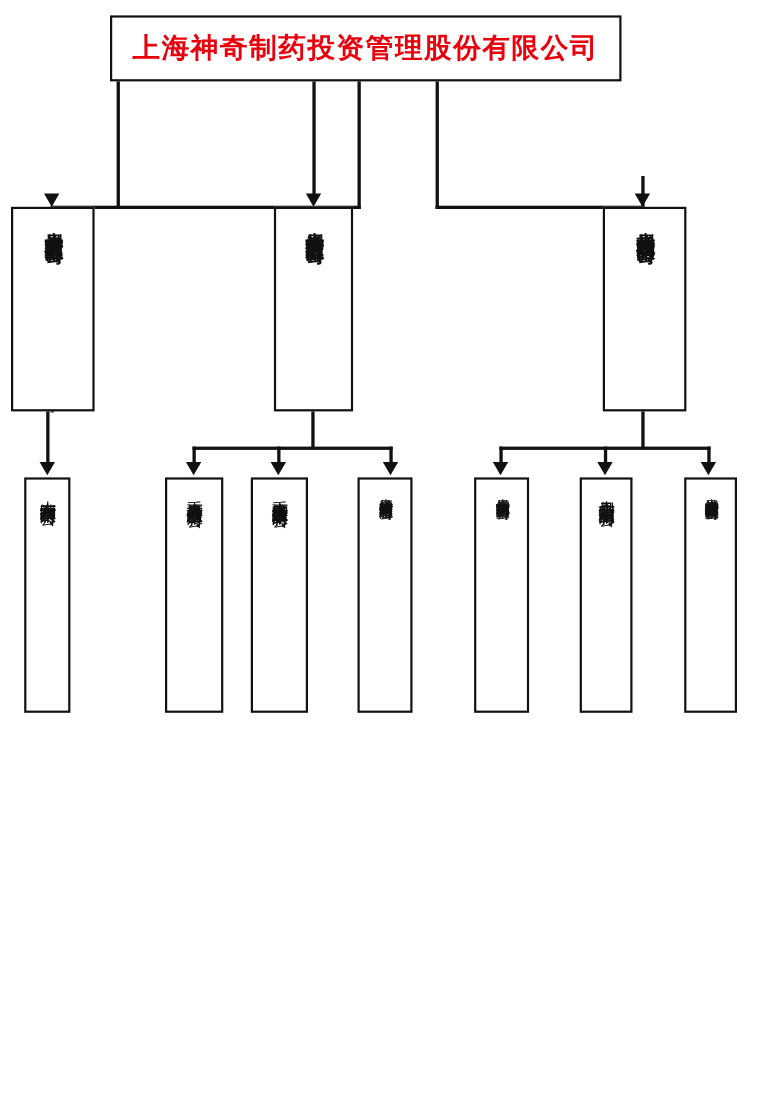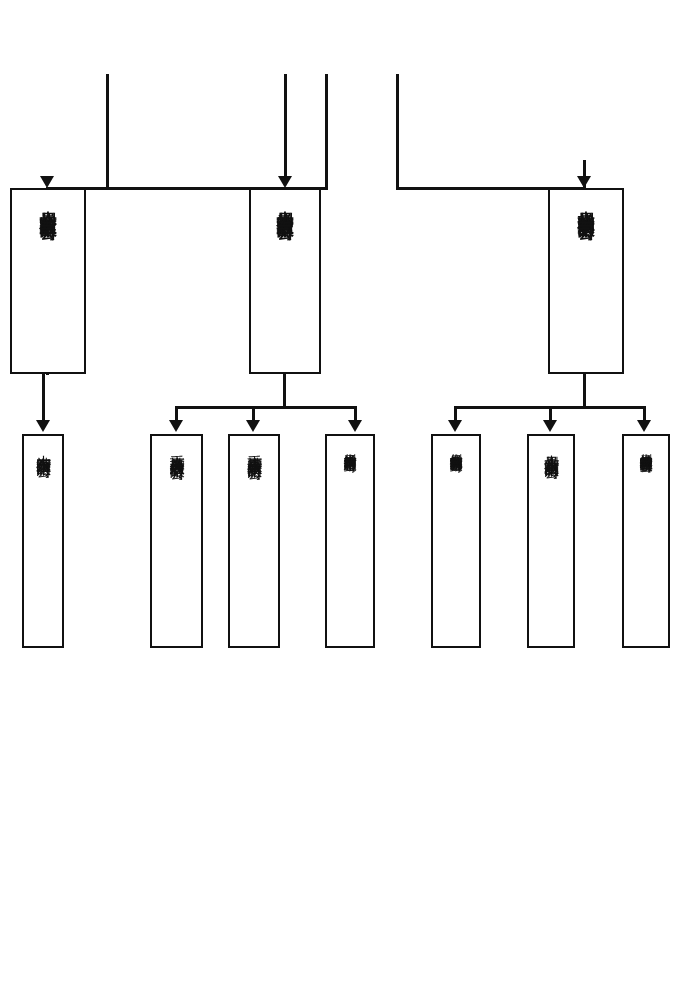--- a/index.html
+++ b/index.html
@@ -100,20 +100,23 @@
     border-left: 7px solid transparent;
     border-right: 7px solid transparent;
     border-top: 12px solid #111111;
   }
 </style>
 </head>
 <body>
 
 <div id="chart">
 
+  <div class="node root">
+    <span class="label">上海神奇制药投资管理股份有限公司</span>
+  </div>
 
   <div class="line vline" style="left:106px; top:74px; height:116px;"></div>
   <div class="line hline" style="left:106px; top:187px; width:222px;"></div>
   <div class="line vline" style="left:325px; top:74px; height:116px;"></div>
   <div class="line vline" style="left:46px; top:187px; height:188px;"></div>
   <div class="line hline" style="left:46px; top:187px; width:63px;"></div>
 
   <div class="line vline" style="left:284px; top:74px; height:106px;"></div>
 
   <div class="line vline" style="left:396px; top:74px; height:116px;"></div>

